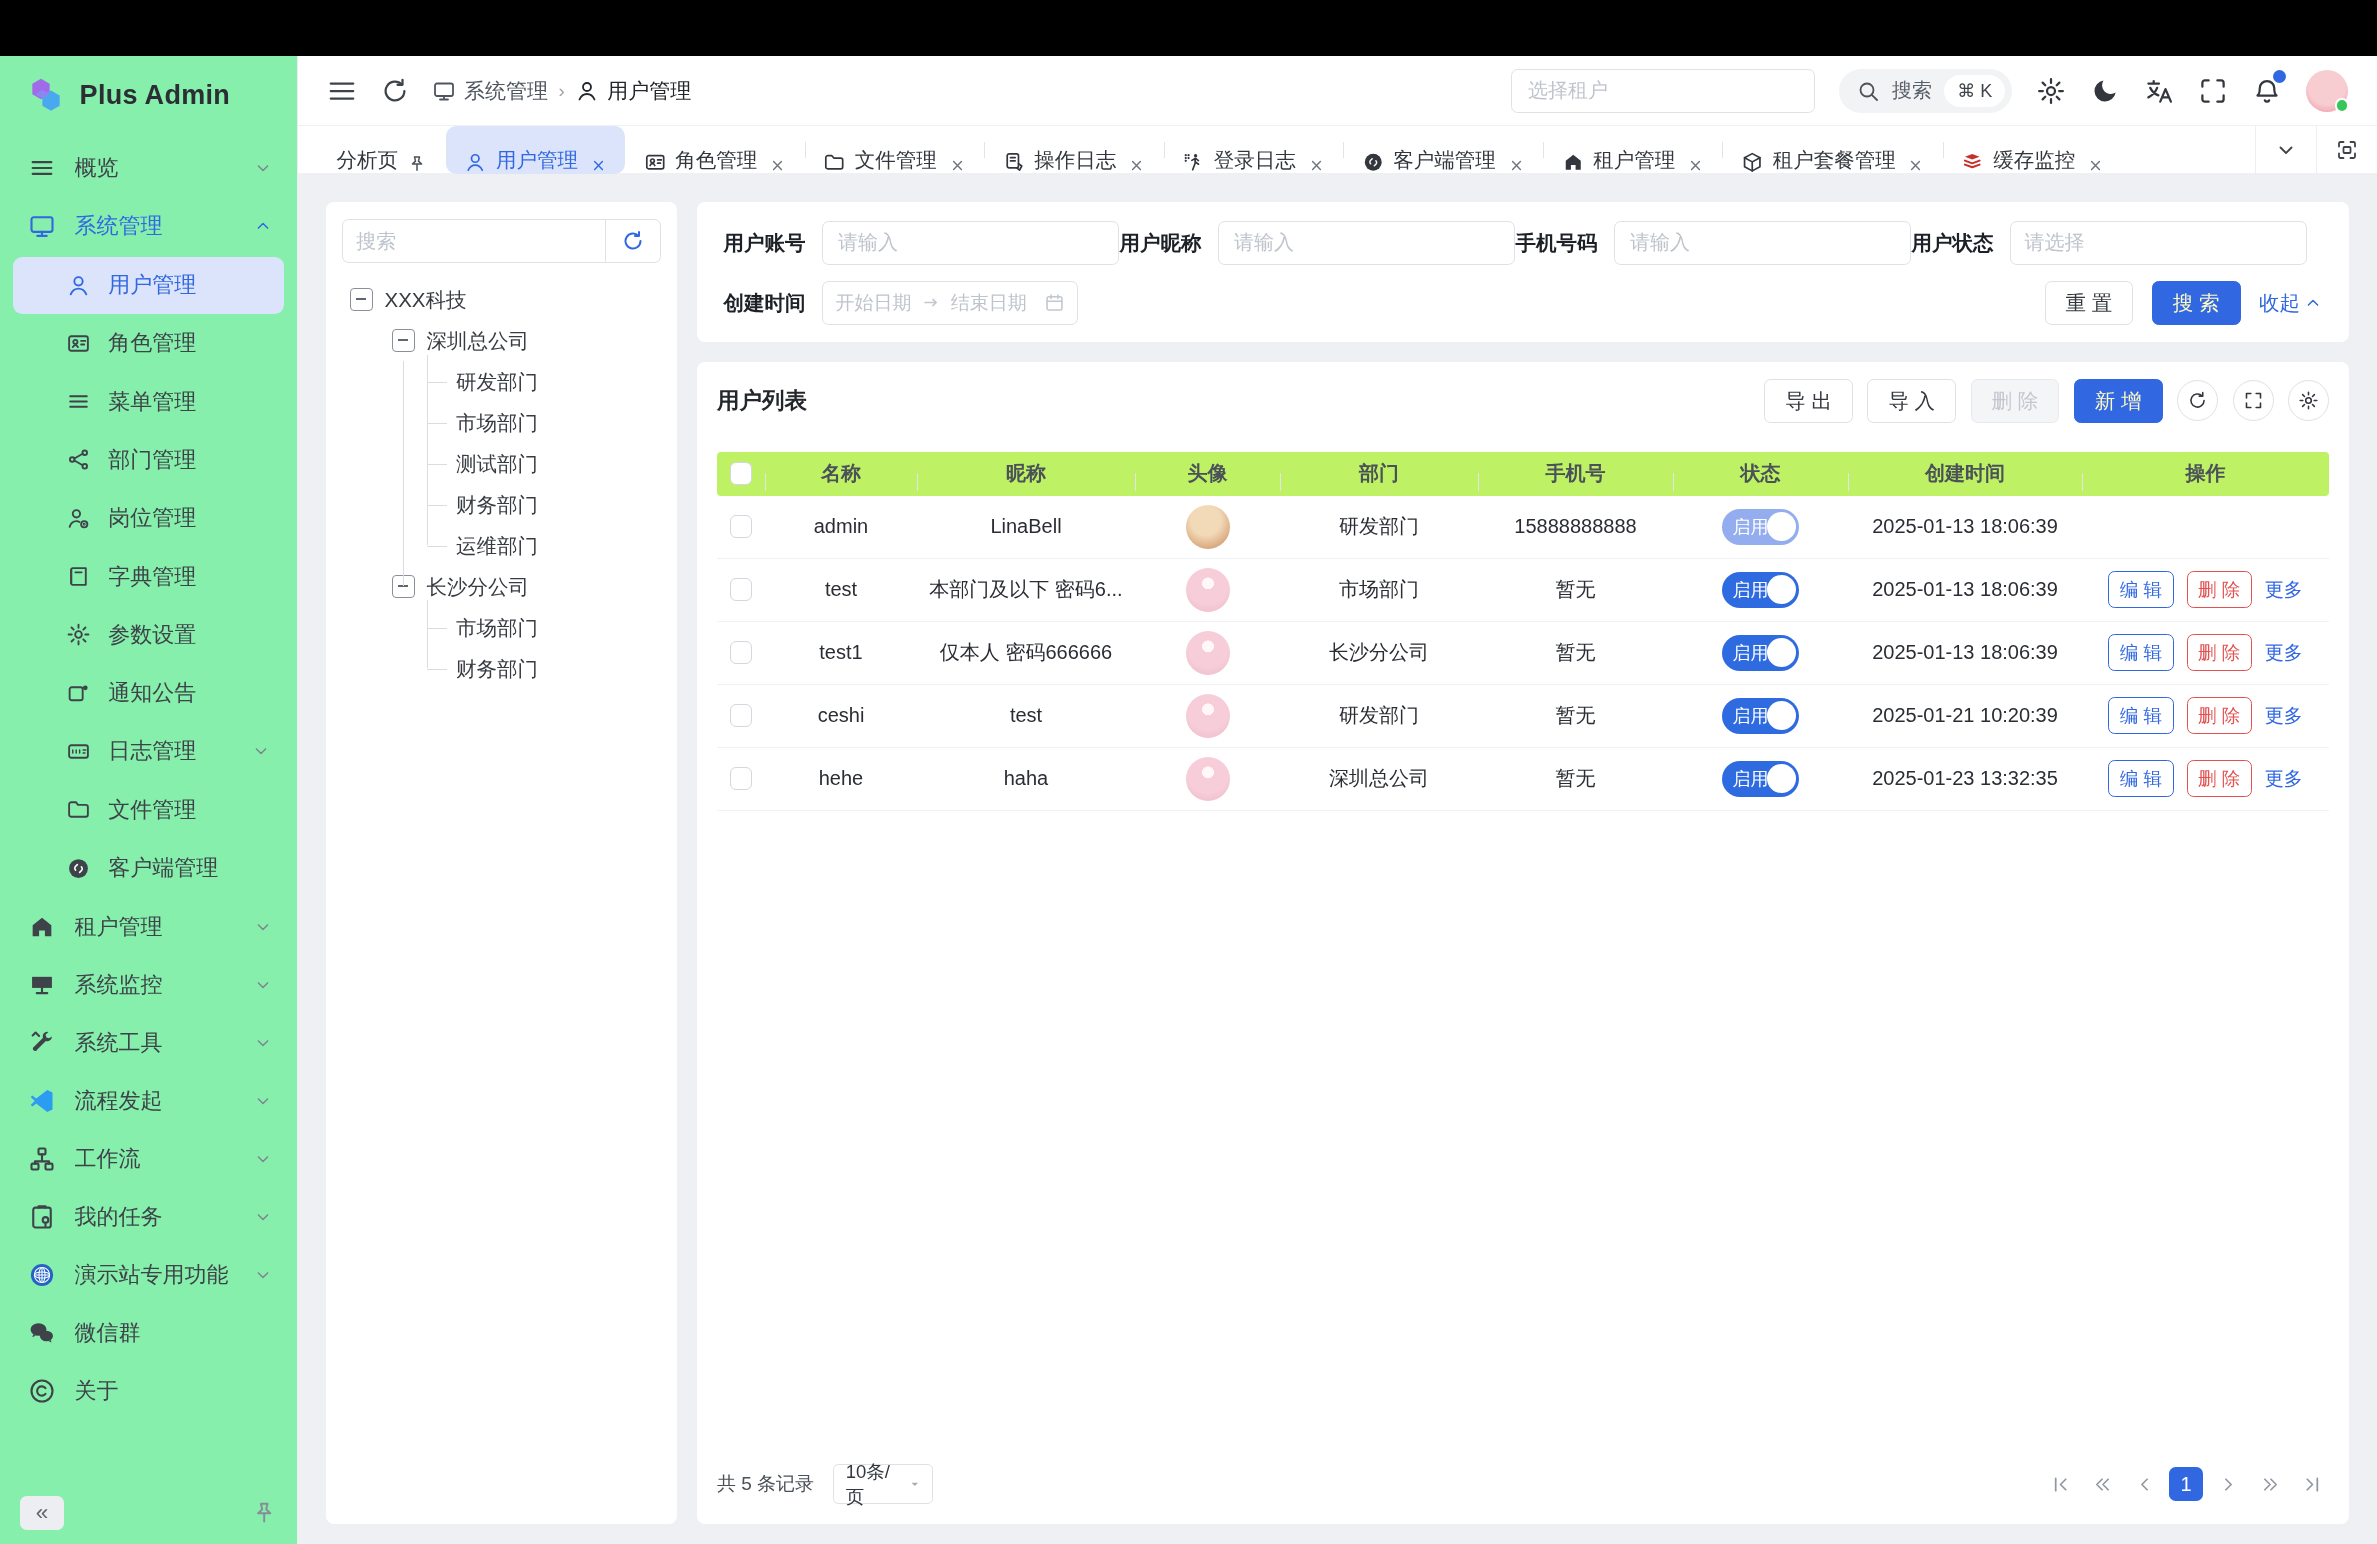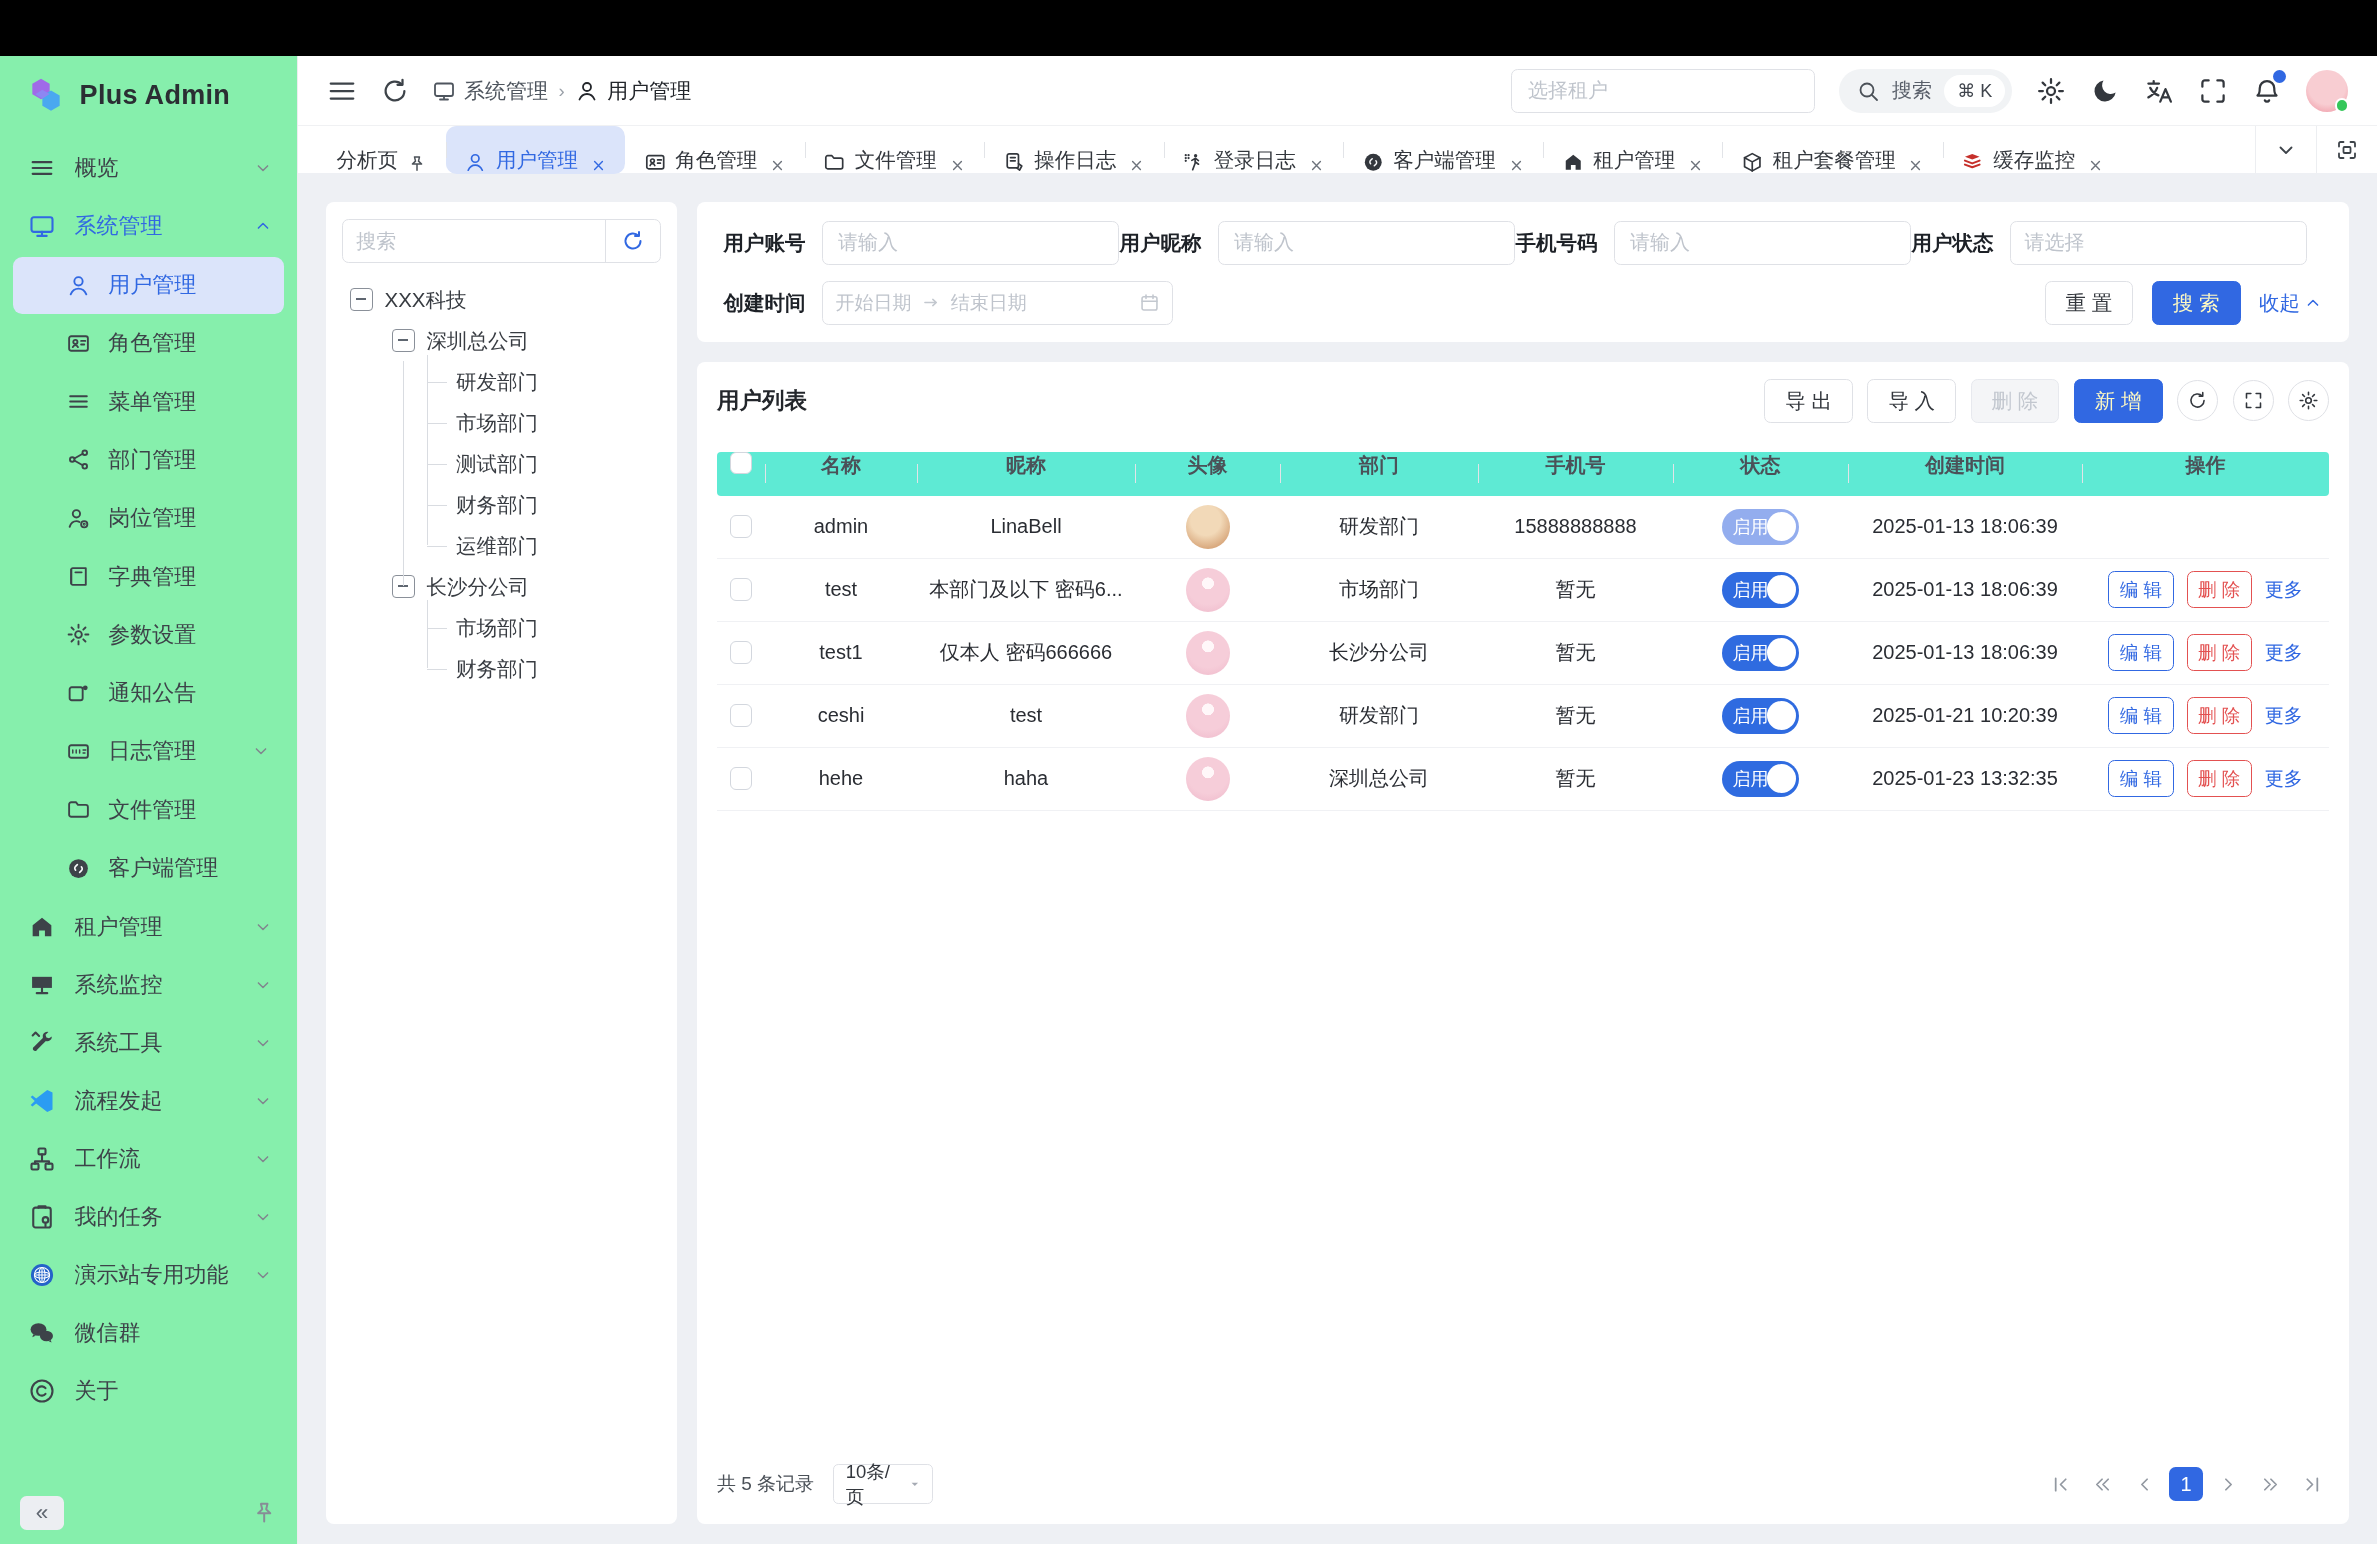--- a/index.html
+++ b/index.html
@@ -87,39 +87,39 @@
   
   .right-col{flex:1;display:flex;flex-direction:column;gap:20px;min-width:0;}
   .filter-card{padding:18.5px 26.4px 17px;flex:0 0 auto;}
   .f-row{display:flex;align-items:center;}
   .f-row+.f-row{margin-top:16px;}
   .f-field{display:flex;align-items:center;}
   .f-field:last-child{margin-right:0;}
   .f-label{font-size:20.5px;color:#1d2127;font-weight:700;margin-right:17px;white-space:nowrap;}
   .f-input{width:297px;height:44px;border:0.7px solid #dfe1e6;border-radius:6.6px;padding:0 14.5px;font-size:20px;background:#fff;}
   .f-select{width:297px;height:44px;border:0.7px solid #dfe1e6;border-radius:6.6px;padding:0 13.2px;font-size:20px;display:flex;align-items:center;justify-content:space-between;color:#bfc4cc;cursor:pointer;}
-  .f-range{width:351px;height:44px;border:0.7px solid #dfe1e6;border-radius:6.6px;padding:0 12px;font-size:19px;display:flex;align-items:center;gap:9.2px;color:#bfc4cc;}
+  .f-range{width:256px;height:44px;border:0.7px solid #dfe1e6;border-radius:6.6px;padding:0 12px;font-size:19px;display:flex;align-items:center;gap:9.2px;color:#bfc4cc;}
   .f-range .i{width:21px;height:21px;color:#c3c8cf;}
   .f-range .ph{white-space:nowrap;}
   .f-actions{margin-left:auto;display:flex;align-items:center;gap:18.5px;}
   .btn{height:44px;border-radius:6.6px;font-size:20.5px;display:inline-flex;align-items:center;justify-content:center;padding:0 20px;border:0.7px solid #dfe1e6;background:#fff;color:#33373d;cursor:pointer;white-space:nowrap;}
   .btn.primary{background:#3168e2;color:#fef9c3;border-color:#3168e2;}
   .btn.disabled{background:#f4f5f7;color:#c2c7cf;border-color:#e7e9ee;cursor:default;}
   .link-collapse{color:#3168e2;font-size:20.5px;display:flex;align-items:center;gap:2.6px;cursor:pointer;white-space:nowrap;}
   .link-collapse .i{width:20px;height:20px;}
 
   
   .list-card{flex:1;padding:17px 20px 10.6px;display:flex;flex-direction:column;min-height:0;}
   .list-head{display:flex;align-items:center;height:44px;flex:0 0 auto;}
   .list-title{font-size:22.5px;font-weight:700;color:#23262b;}
   .list-actions{margin-left:auto;display:flex;align-items:center;gap:14.5px;}
   .icon-circle{width:41px;height:41px;border-radius:50%;border:0.7px solid #dfe1e6;display:flex;align-items:center;justify-content:center;color:#33373d;cursor:pointer;}
   .icon-circle .i{width:21px;height:21px;}
   .table{margin-top:29px;flex:0 0 auto;}
-  .thead{display:flex;align-items:flex-start;height:44px;background:#5eead4;border-radius:4px;}
+  .thead{display:flex;align-items:center;height:44px;background:#bef264;border-radius:4px;}
   .th{position:relative;font-size:20px;color:#4b5158;font-weight:700;text-align:center;}
   .th+.th::before{content:'';position:absolute;left:0;top:12.5px;height:18.5px;width:0.7px;background:#e2e4e8;}
   .tr{display:flex;align-items:center;height:63px;border-bottom:0.7px solid #f0f1f4;}
   .td{font-size:20px;color:#2a2d33;text-align:center;display:flex;align-items:center;justify-content:center;}
   .c0{flex:0 0 48px;}
   .c1{flex:0 1 152px;}
   .c2{flex:0 1 218px;}
   .c3{flex:0 1 145px;}
   .c4{flex:0 1 198px;}
   .c5{flex:0 1 195px;}

